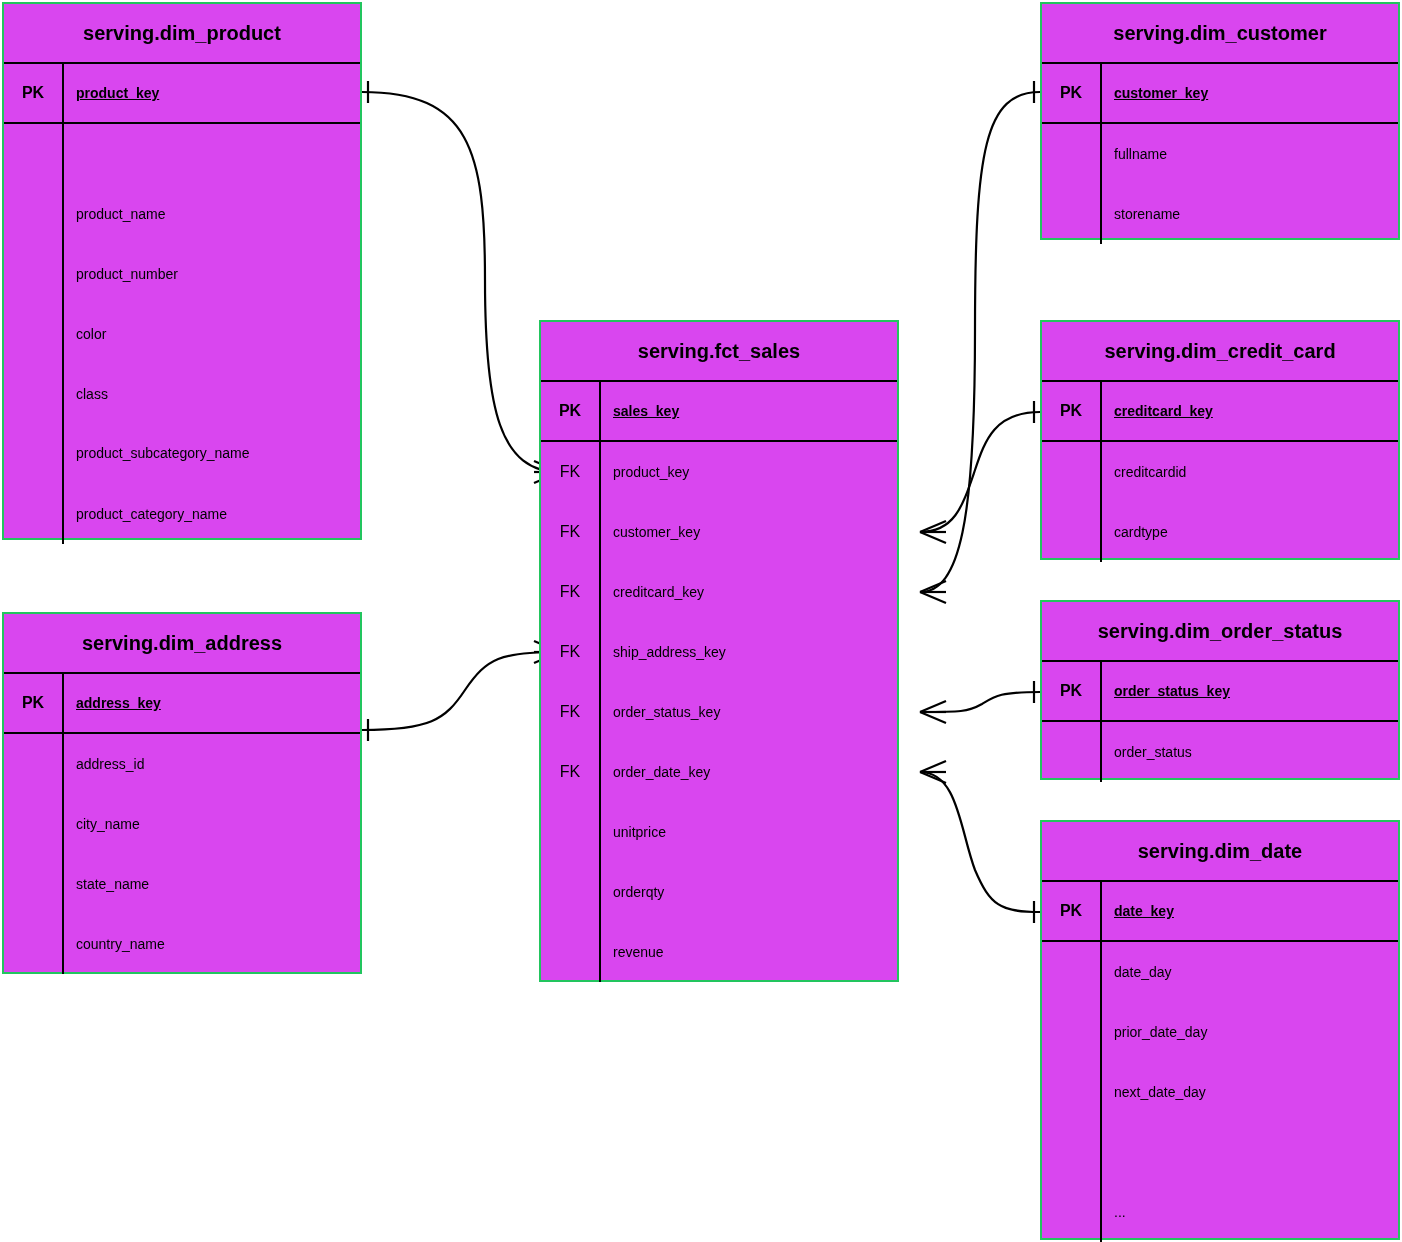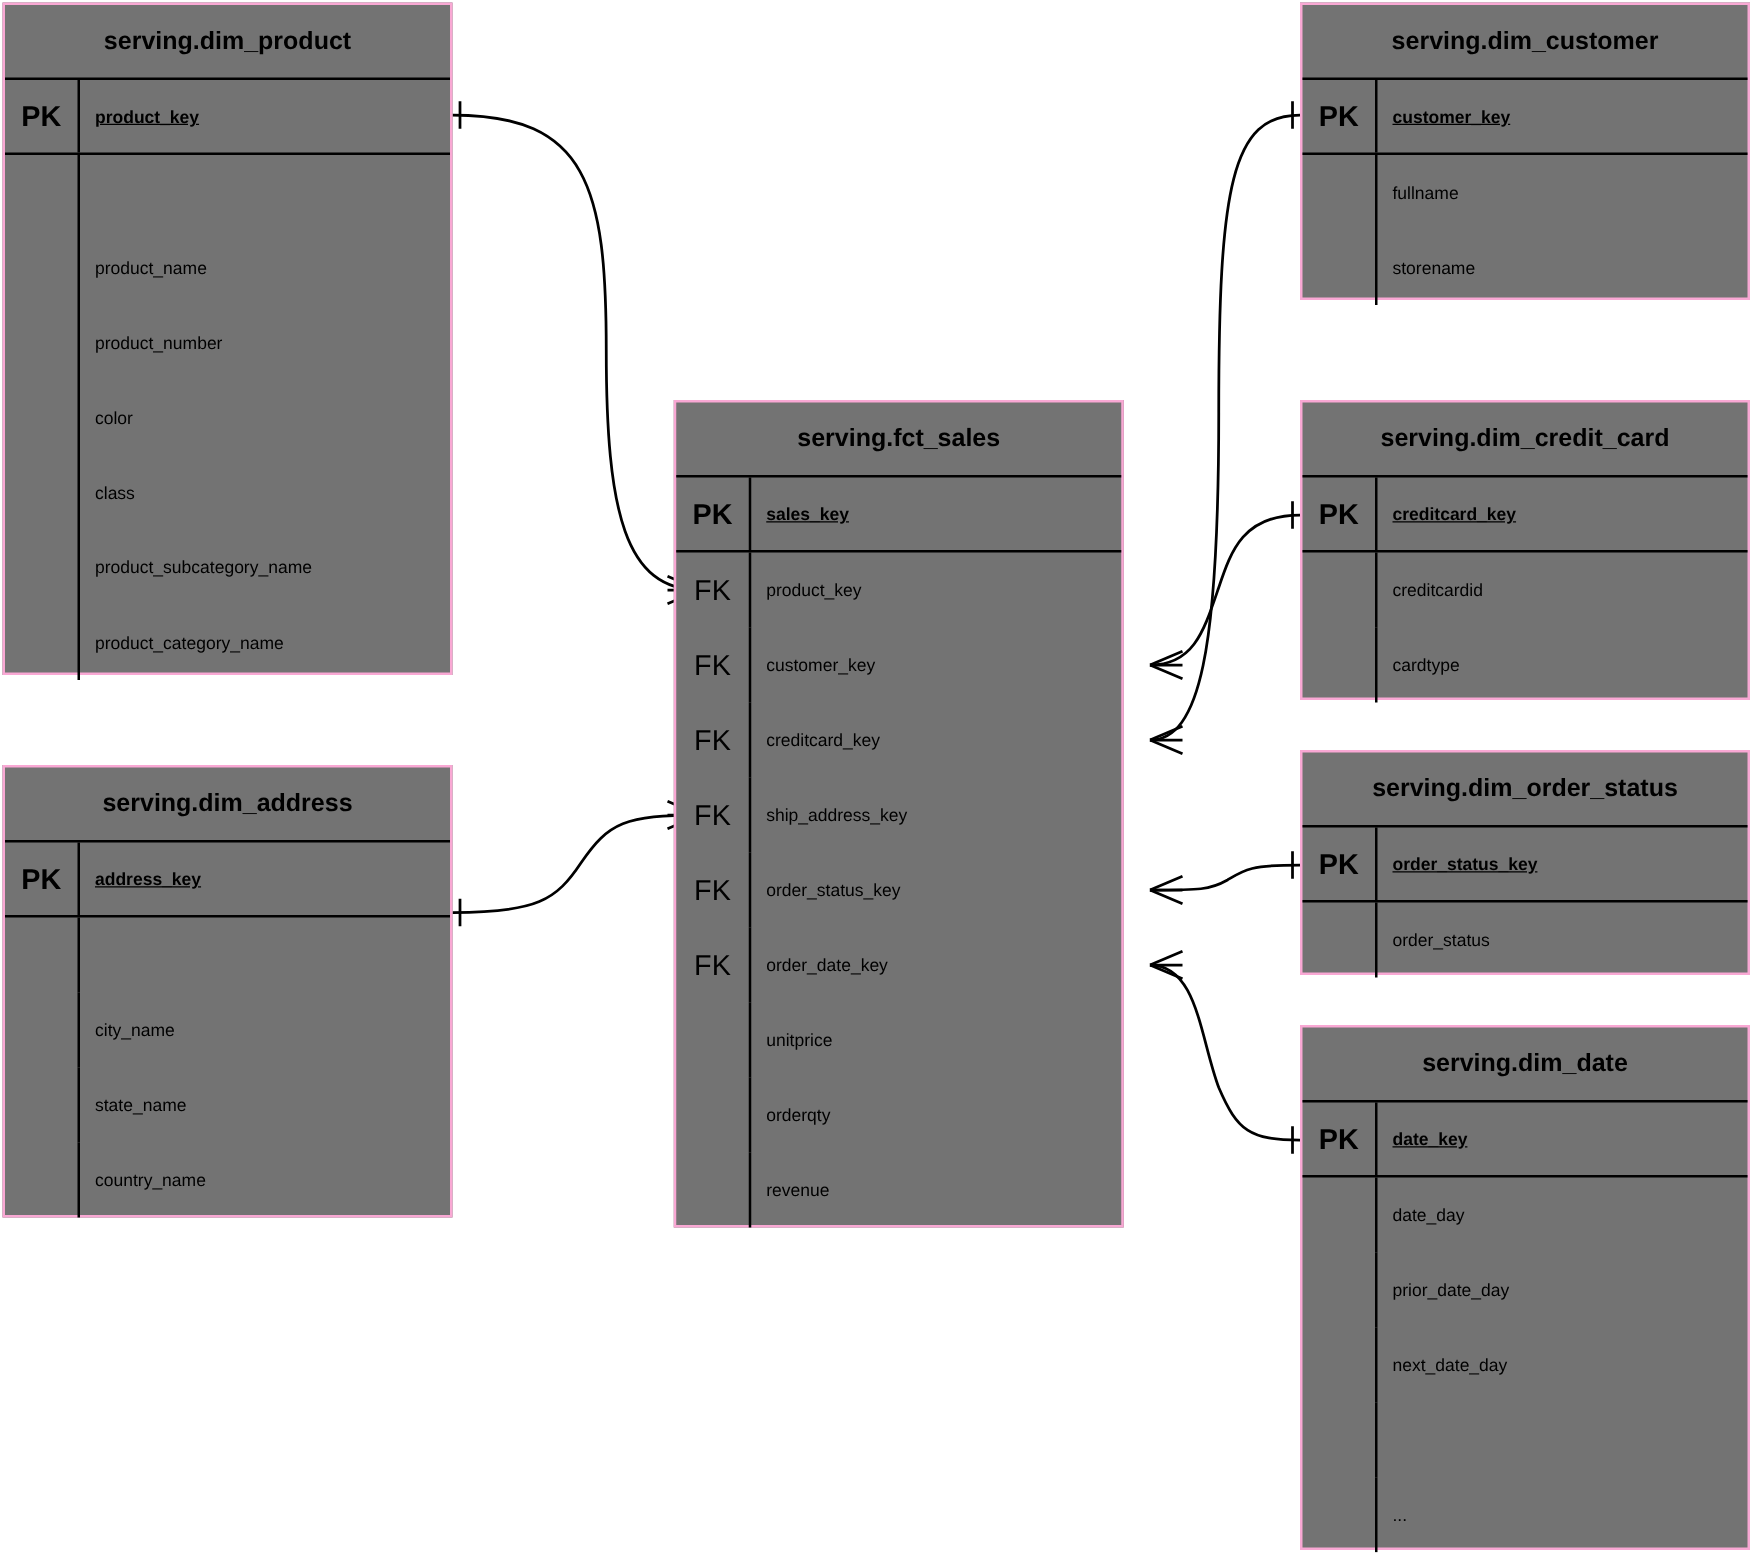--- a/index.html
+++ b/index.html
@@ -19,22 +19,22 @@
     position: absolute;
     left: 0;
     top: 0;
     width: 1402px;
     height: 1242px;
     pointer-events: none;
   }
   .entity {
     position: absolute;
     box-sizing: border-box;
-    border: 2px solid #f9a8d4;
-    background: #737373;
+    border: 2px solid #22c55e;
+    background: #d946ef;
   }
   .ent-title {
     box-sizing: border-box;
     height: 60px;
     line-height: 58px;
     text-align: center;
     font-weight: bold;
     font-size: 20px;
     color: #000000;
     border-bottom: 2px solid #000000;
@@ -51,21 +51,21 @@
     border-bottom: 2px solid #000000;
   }
   .keycell {
     box-sizing: border-box;
     width: 60px;
     min-width: 60px;
     height: 100%;
     display: flex;
     align-items: center;
     justify-content: center;
-    font-size: 23px;
+    font-size: 16px;
     color: #000000;
     border-right: 2px solid #000000;
   }
   .keycell.pk { font-weight: bold; }
   .keycell.fk { font-weight: normal; }
   .namecell {
     box-sizing: border-box;
     flex: 1;
     height: 100%;
     display: flex;
@@ -173,20 +173,21 @@
       </div>
       <div class="entity" style="left: 2px; top: 612px; width: 360px; height: 362px;">
         <div class="ent-title">serving.dim_address</div>
         <div class="body-rows">
           <div class="row pkrow">
             <div class="keycell pk">PK</div>
             <div class="namecell pkname">address_key</div>
           </div>
           <div class="row">
             <div class="keycell "></div>
+            <div class="namecell">address_id</div>
           </div>
           <div class="row">
             <div class="keycell "></div>
             <div class="namecell">city_name</div>
           </div>
           <div class="row">
             <div class="keycell "></div>
             <div class="namecell">state_name</div>
           </div>
           <div class="row">

